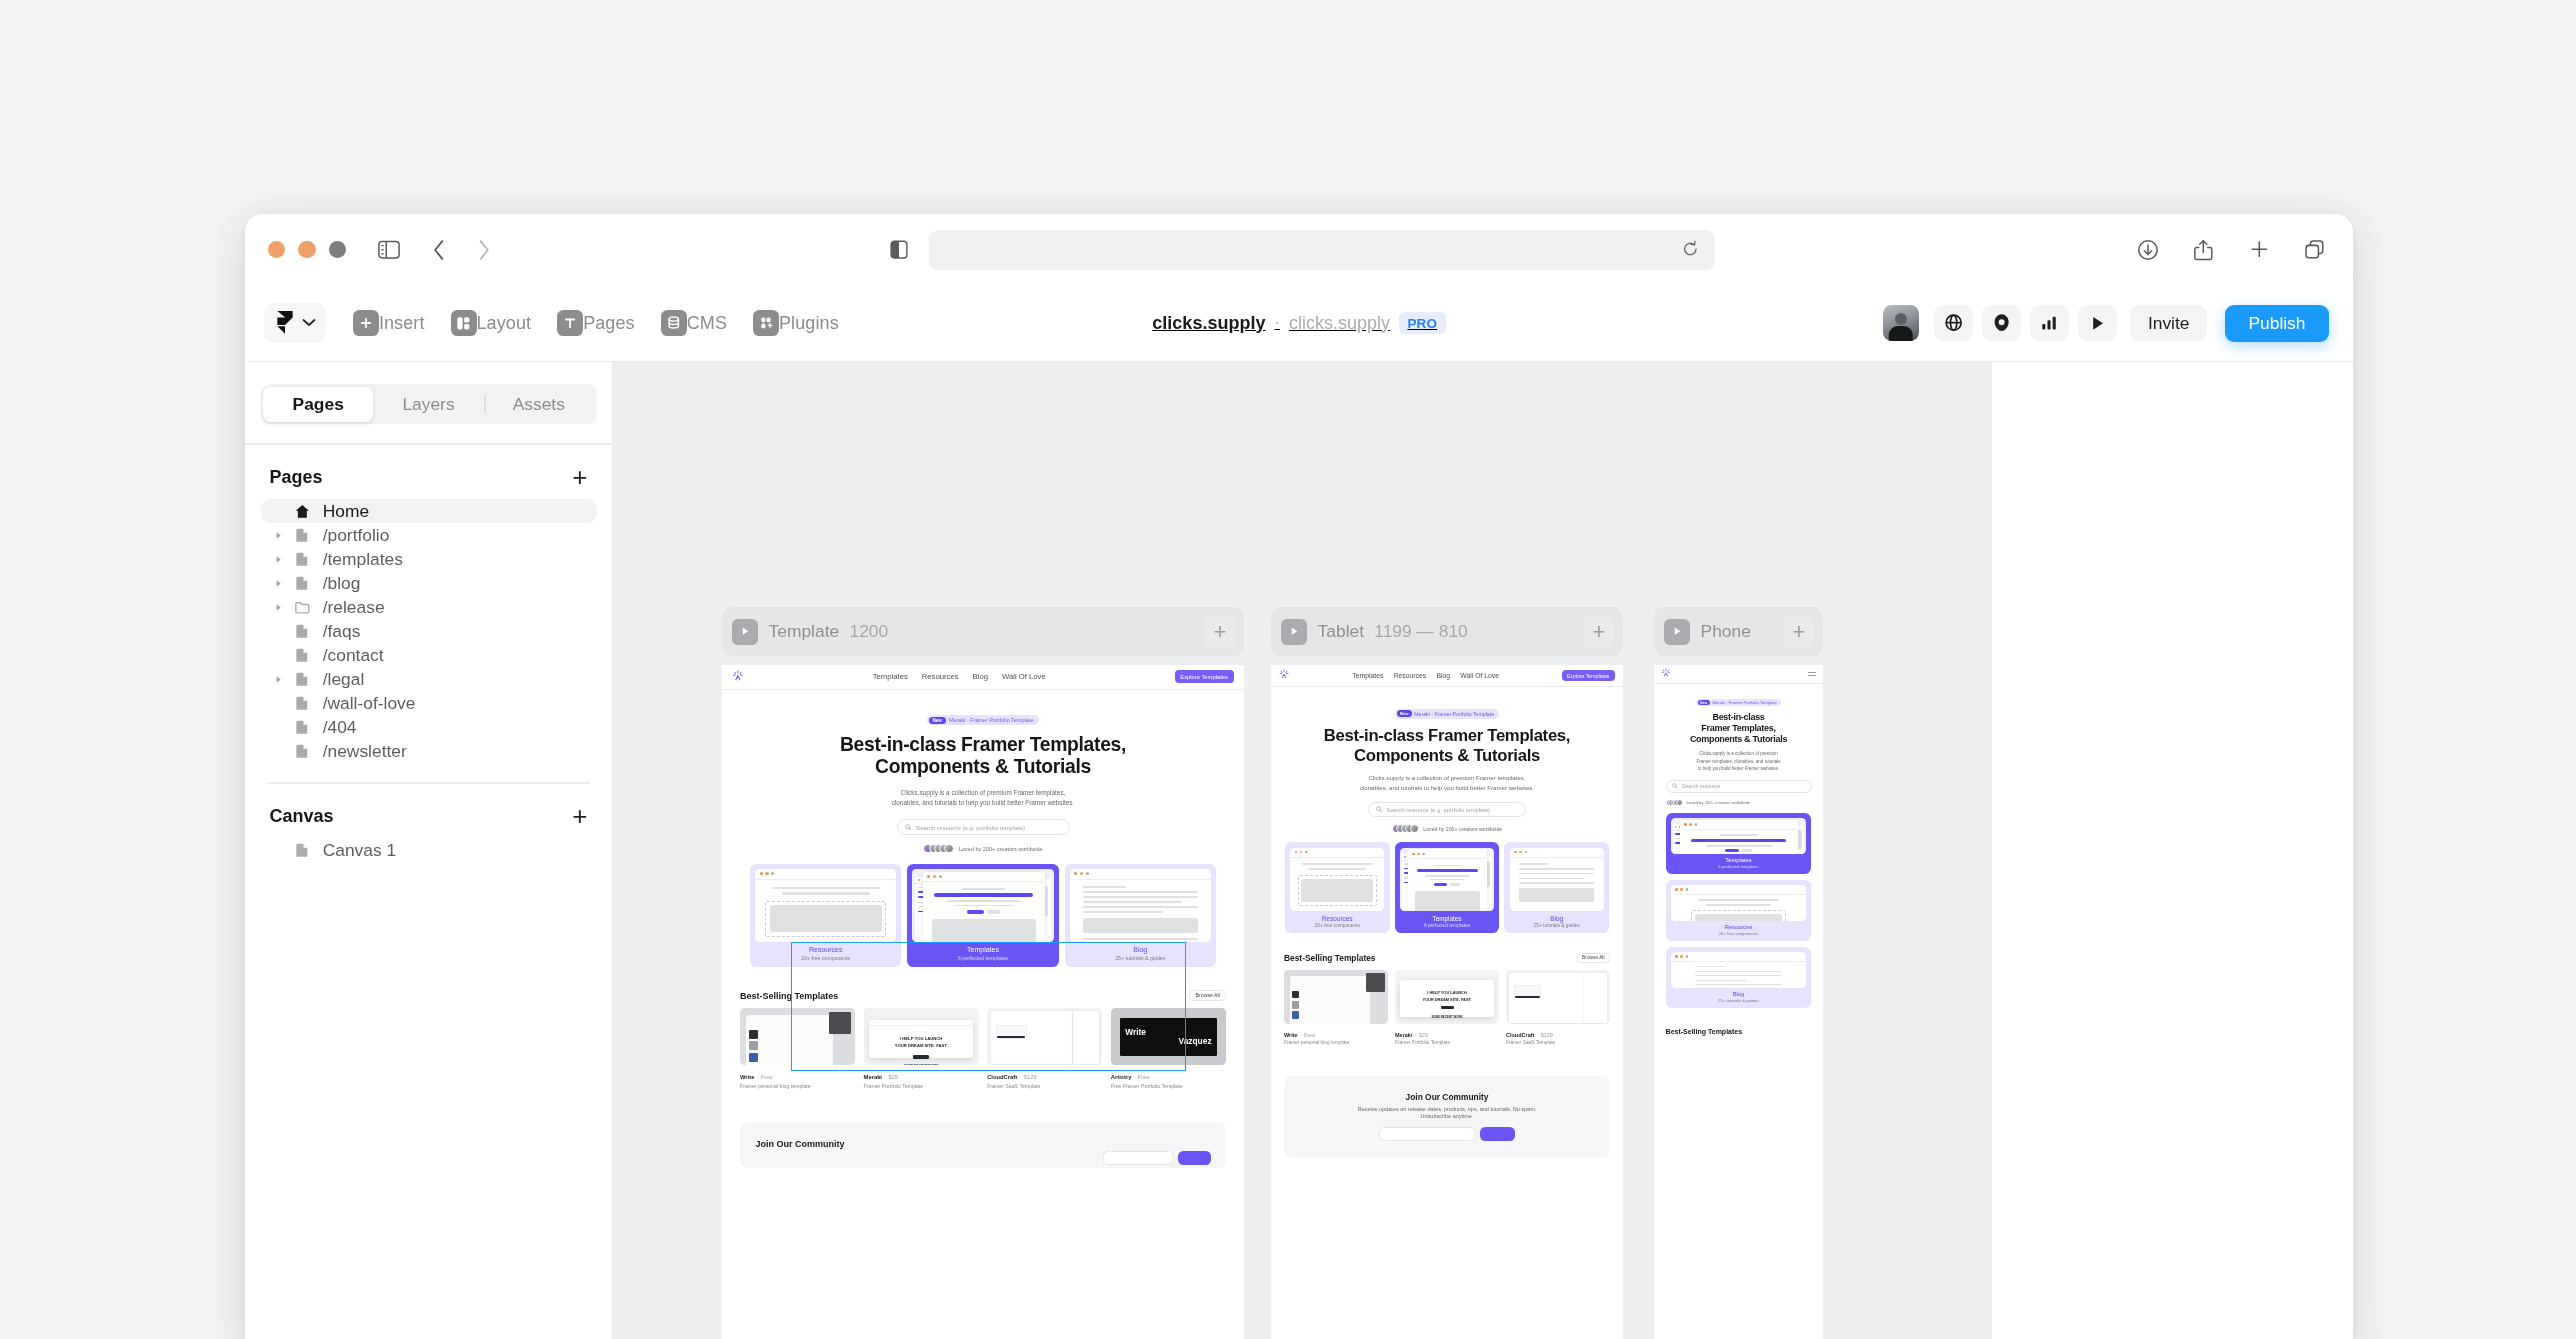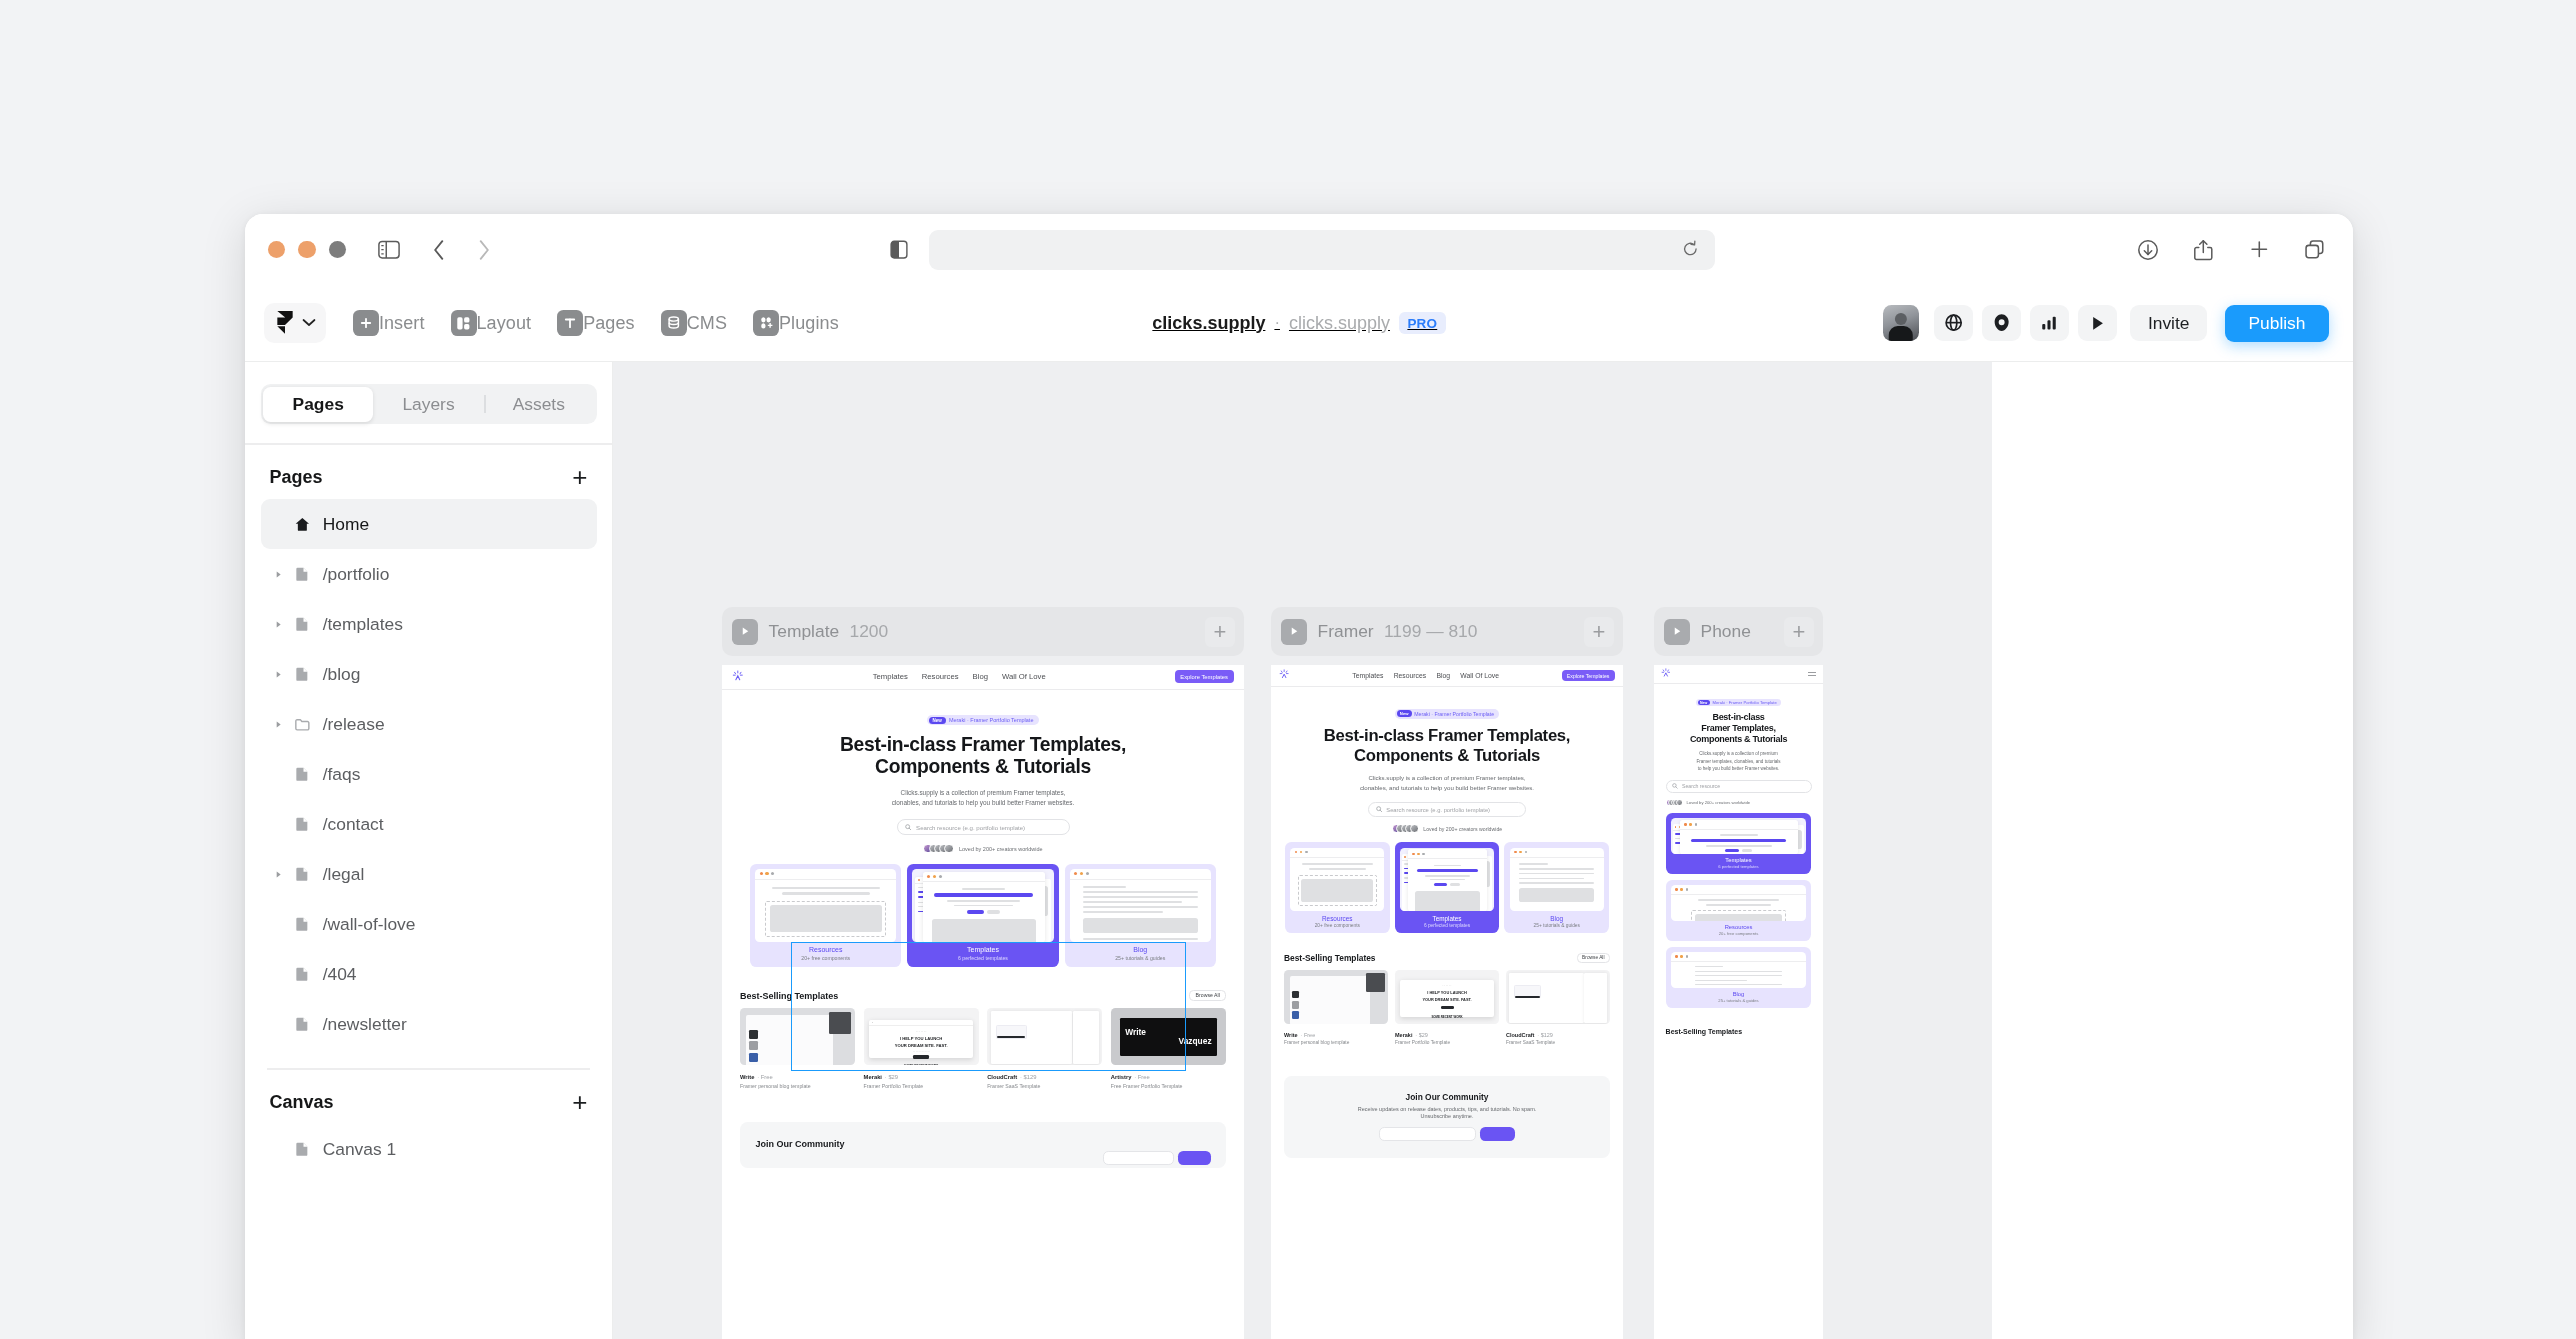--- a/index.html
+++ b/index.html
@@ -204,21 +204,21 @@
 
   .section-head {
     display: flex; align-items: center; justify-content: space-between;
     padding: 22px 9px 11.6px 9px;
   }
   .section-title { font-size: 18px; font-weight: 700; color: #161718; }
   .section-plus { font-size: 26px; color: #1b1d1f; line-height: 18px; font-weight: 300; }
 
   .page-row {
     display: flex; align-items: center;
-    height: 50px;
+    height: 24px;
     border-radius: 9px;
     padding-left: 9px;
     gap: 0;
   }
   .page-row.selected { background: #f1f2f3; }
   .row-arrow {
     width: 18px; flex-shrink: 0;
     display: flex; align-items: center; justify-content: center;
     color: #8f9194; font-size: 11px;
   }
@@ -973,21 +973,21 @@
 
       <div id="selection-box" style="left:178px; top:580px; width:395px; height:129px;"></div>
 
       <div class="bp-group" style="left:658px; top:245px; width:352px;">
         <div class="bp-header">
           <span class="bp-play">
             <svg width="10.3" height="10.3" viewBox="0 0 12 12" fill="#fff">
                 <path d="M3.2 1.8 L9.6 6 L3.2 10.2 Z"></path>
               </svg>
           </span>
-          <span class="bp-name">Framer</span>
+          <span class="bp-name">Tablet</span>
           <span class="bp-size">1199 — 810</span>
           <span class="bp-plus">+</span>
         </div>
 
         <div class="frame" style="width:352px; height:676px;">
           <div class="mininav" style="height:22px; padding:0 8.4px;">
             <span class="mini-logo">
               <svg width="10.3" height="10.3" viewBox="0 0 18 18" fill="none" stroke="#6a5cf5" stroke-width="1.5" stroke-linecap="round">
                 <line x1="9" y1="1.5" x2="9" y2="4.5"></line>
                   <line x1="4" y1="3.5" x2="5.6" y2="6"></line>

